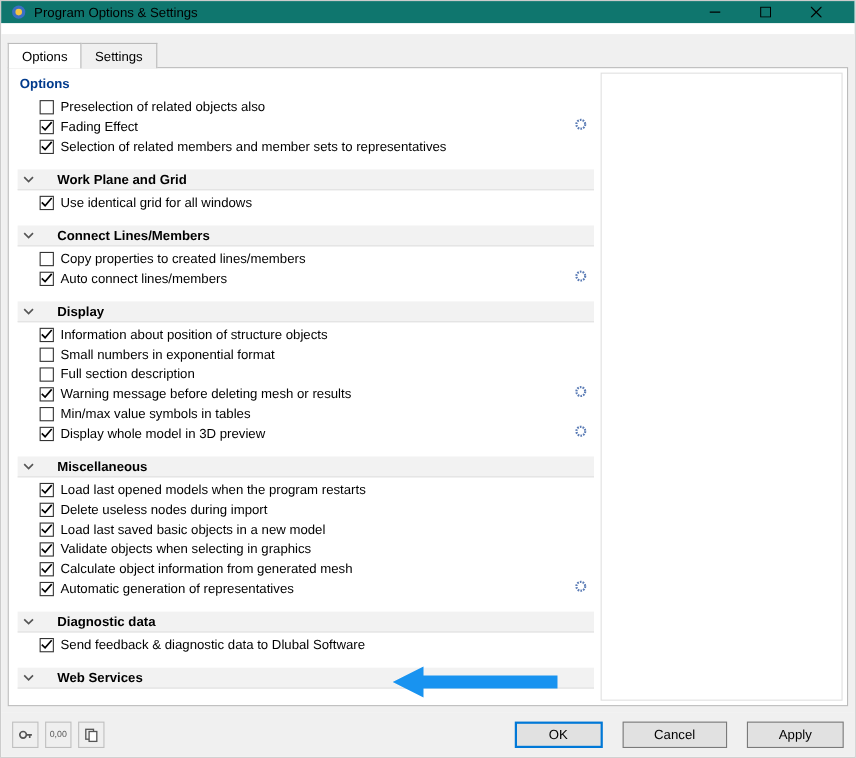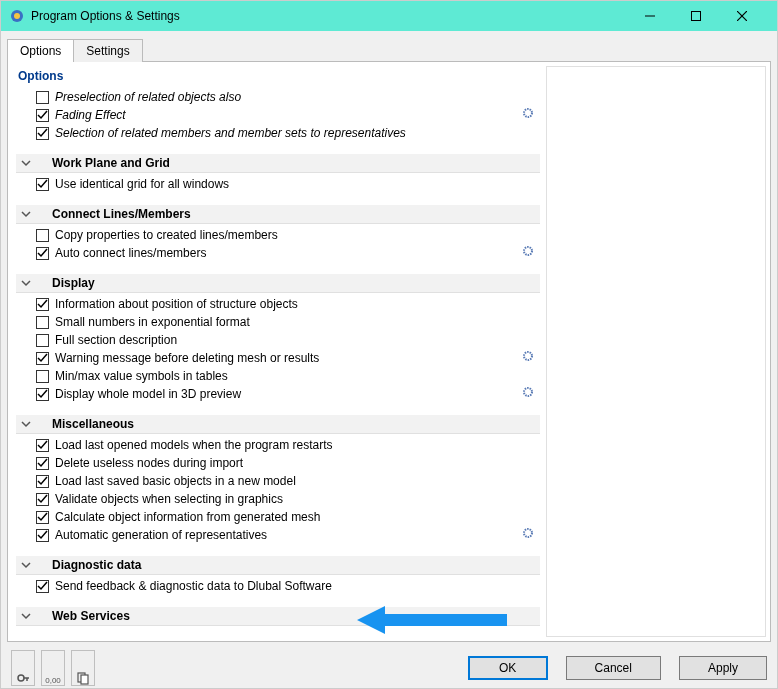--- a/index.html
+++ b/index.html
@@ -2,22 +2,22 @@
 <html><head>
 <meta charset="utf-8">
 <style>
   * { box-sizing: border-box; }
   html, body { margin: 0; padding: 0; font-family: "Segoe UI", Tahoma, sans-serif; font-size: 12px; color: #000; }
   .window {
     width: 778px; height: 689px; background: #fff; position: relative;
     border: 1px solid #ccc; overflow: hidden;
   }
   .titlebar {
-    height: 30px; display: flex; align-items: center; padding: 0 12px 0 8px;
-    background: #5eead4;
+    height: 20px; display: flex; align-items: center; padding: 0 12px 0 8px;
+    background: #0f766e;
   }
   .titlebar .title { flex: 1; font-size: 12px; }
   .titlebar .icon { width:16px; height:16px; margin-right:6px; display:flex; align-items:center; justify-content:center; }
   .winbtn { width: 46px; height: 30px; display:flex; align-items:center; justify-content:center; }
   .winbtn svg { display:block; }
   .body {
     position:absolute; top:30px; left:0; right:0; bottom:40px;
     background: #f0f0f0; padding: 4px 6px 6px 6px;
   }
   .tabs { height:26px; display:flex; align-items:flex-end; gap:0; }
@@ -66,22 +66,22 @@
     background:#f0f0f0;
     display:flex; align-items:center; padding: 0 10px; gap:6px;
   }
   .footer .spacer { flex:1; }
   .btn {
     min-width:80px; height:24px; padding:0 28px; border:1px solid #7a7a7a;
     background:#e1e1e1; font-size:12px; display:flex; align-items:center; justify-content:center;margin-left:12px;
   }
   .btn.primary { border:2px solid #0078d7; background:#e1e1e1; }
   .iconbtn {
-    width:24px; height:36px; border:1px solid #bfbfbf; background:#efefef;
-    display:flex; align-items:flex-end; justify-content:center;
+    width:24px; height:24px; border:1px solid #bfbfbf; background:#efefef;
+    display:flex; align-items:center; justify-content:center;
   }
   .arrow {
     position:absolute; left:356px; top:571px; pointer-events:none;
   }
 </style>
 </head>
 <body>
 
 <div class="window">
 
@@ -114,21 +114,21 @@
   <div class="body">
     <div class="tabs">
       <div class="tab active">Options</div>
       <div class="tab">Settings</div>
     </div>
     <div class="panel">
       <div class="left-col">
         <div class="panel-header">Options</div>
         <div class="scroll">
 
-          <div class="group-body" style="padding-top:4px;font-style:italic;">
+          <div class="group-body" style="padding-top:4px;">
             <div class="item">
               <span class="chk"></span>
               <span>Preselection of related objects also</span>
             </div>
             <div class="item">
               <span class="chk">
                   <svg width="11" height="11">
                     <polyline points="1,5 4,8 10,1" fill="none" stroke="#000" stroke-width="1.5"></polyline>
                   </svg>
                 </span>

